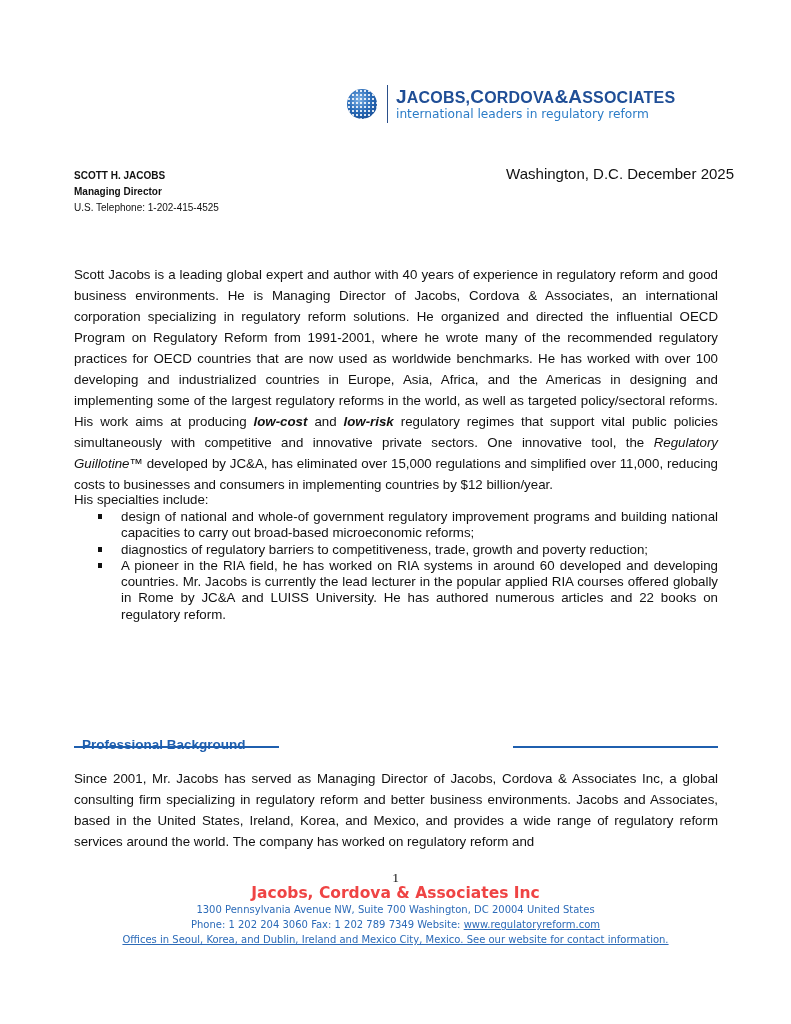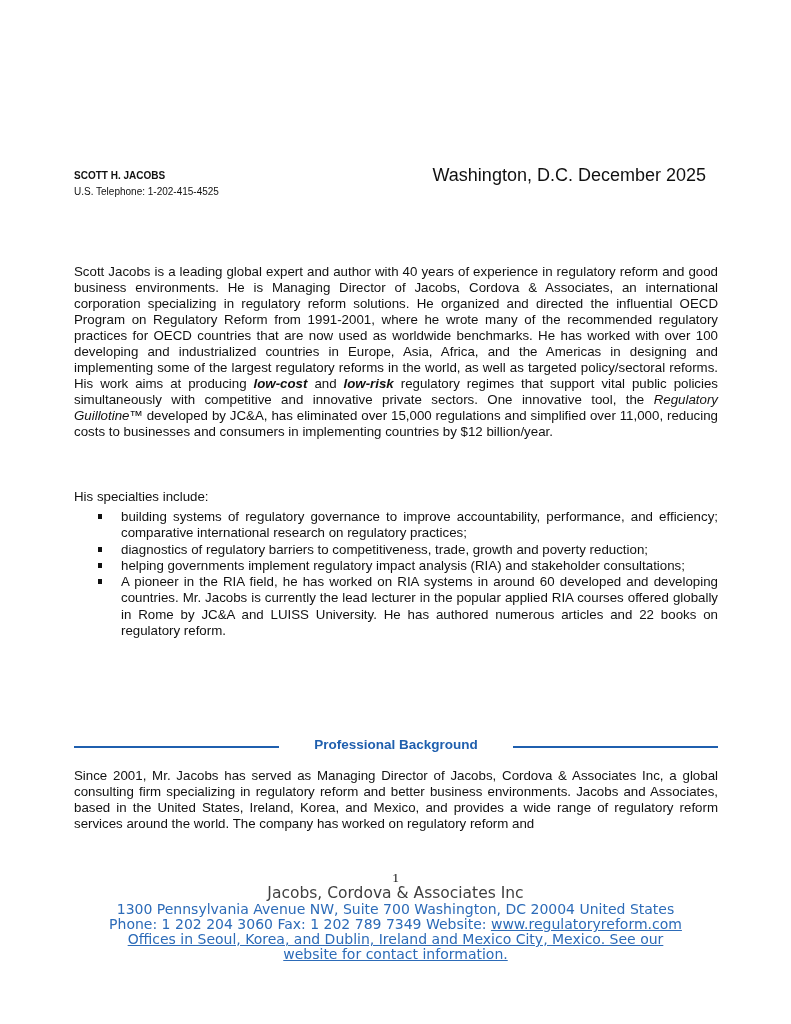--- a/index.html
+++ b/index.html
@@ -13,68 +13,78 @@
   .globe::after { content: ""; position: absolute; inset: 0;
            background-image: radial-gradient(circle, rgba(255,255,255,0.85) 1px, transparent 1.3px);
            background-size: 4px 4px; }
   .logo-divider { width: 1px; height: 38px; background: #2a4f8a; margin: 0 8px 0 10px; }
   .logo-text { display: flex; flex-direction: column; line-height: 1; }
   .logo-name { font-family: "Liberation Sans", sans-serif; font-weight: bold; color: #1f4e96; font-size: 16px; letter-spacing: 0.2px; font-variant: small-caps; }
   .logo-name span.big { font-size: 19px; }
   .logo-tag { font-family: "DejaVu Sans", sans-serif; color: #2b7cc7; font-size: 12.2px; margin-top: 2px; }
 
   
-  .dateline { position: absolute; right: 85px; top: 165px; font-size: 18px; }
+  .dateline { position: absolute; right: 57px; top: 165px; font-size: 15px; }
   .contact { position: absolute; left: 74px; top: 168px; font-size: 10px; line-height: 16.2px; }
   .contact .name, .contact .role { font-weight: bold; }
 
   
-  .para { position: absolute; left: 74px; width: 644px; font-size: 13.3px; line-height: 16px; text-align: justify; }
+  .para { position: absolute; left: 74px; width: 644px; font-size: 13.3px; line-height: 21px; text-align: justify; }
   .p1 { top: 264px; }
   .p-spec { top: 489px; }
   .list { position: absolute; left: 74px; top: 509px; width: 644px; margin: 0; padding: 0; list-style: none; font-size: 13.3px; line-height: 16.3px; }
   .list li { position: relative; padding-left: 47px; text-align: justify; }
   .list li .bullet { position: absolute; left: 24px; top: 5px; width: 4px; height: 5px; background: #111; }
 
   
   .section { position: absolute; left: 74px; top: 736px; width: 644px; height: 20px; }
   .section .line-l { position: absolute; left: 0; top: 10px; width: 205px; height: 2px; background: #1f5fae; }
   .section .line-r { position: absolute; right: 0; top: 10px; width: 205px; height: 2px; background: #1f5fae; }
-  .section .title { position: absolute; left: 0; right: 0; top: 1px; text-align: center; font-weight: bold; color: #1f5fae; font-size: 13.5px; }
+  .section .title { position: absolute; left: 8px; right: 0; top: 1px; font-weight: bold; color: #1f5fae; font-size: 13.5px; }
 
   .p2 { top: 768px; }
 
   
   .pagenum { position: absolute; left: 0; right: 0; top: 870px; text-align: center; font-family: "Liberation Serif", serif; font-size: 13.5px; }
   .footer { position: absolute; left: 100px; width: 591px; top: 884px; text-align: center; color: #1f5fae; font-family: "DejaVu Sans", sans-serif; }
-  .footer .company { font-weight: normal; font-size: 15.5px; line-height: 18px; color: #404040; }
-  .footer .line { font-size: 14px; line-height: 15px; color: #2c6bb8; white-space: nowrap; }
+  .footer .company { font-weight: bold; font-size: 15.5px; line-height: 18px; color: #ef4444; }
+  .footer .line { font-size: 10px; line-height: 15px; color: #2c6bb8; white-space: nowrap; }
   .footer .line.wrap { white-space: normal; text-decoration: underline; }
   .footer a { color: #2c6bb8; text-decoration: underline; }
 </style>
 </head>
 <body>
 
 <div class="page">
 
+  <div class="logo">
+    <div class="globe"></div>
+    <div class="logo-divider"></div>
+    <div class="logo-text">
+      <div class="logo-name"><span class="big">J</span><span>ACOBS</span><span>,</span><span class="big">C</span><span>ORDOVA</span><span class="big">&amp;</span><span class="big">A</span><span>SSOCIATES</span></div>
+      <div class="logo-tag">international leaders in regulatory reform</div>
+    </div>
+  </div>
 
   <div class="dateline">Washington, D.C. December 2025</div>
 
   <div class="contact">
     <div class="name">SCOTT H. JACOBS</div>
+    <div class="role">Managing Director</div>
     <div>U.S. Telephone: 1-202-415-4525</div>
   </div>
 
   <div class="para p1"><span>Scott Jacobs is a leading global expert and author with 40 years of experience in regulatory reform and good business environments. He is Managing Director of Jacobs, Cordova &amp; Associates, an international corporation specializing in regulatory reform solutions. He organized and directed the influential OECD Program on Regulatory Reform from 1991-2001, where he wrote many of the recommended regulatory practices for OECD countries that are now used as worldwide benchmarks. He has worked with over 100 developing and industrialized countries in Europe, Asia, Africa, and the Americas in designing and implementing some of the largest regulatory reforms in the world, as well as targeted policy/sectoral reforms. His work aims at producing </span><b><i>low-cost</i></b><span> and </span><b><i>low-risk</i></b><span> regulatory regimes that support vital public policies simultaneously with competitive and innovative private sectors. One innovative tool, the </span><i>Regulatory Guillotine</i><span>™</span><span> developed by JC&amp;A, has eliminated over 15,000 regulations and simplified over 11,000, reducing costs to businesses and consumers in implementing countries by $12 billion/year.</span></div>
 
   <div class="para p-spec">His specialties include:</div>
   <ul class="list">
-    <li><span class="bullet"></span><span>building systems of regulatory governance to improve accountability, performance, and efficiency; comparative international research on regulatory practices;</span></li>
+    <li><span class="bullet"></span><span>design of national and whole-of government regulatory improvement programs and building national capacities to carry out broad-based microeconomic reforms;</span></li>
+    <li><span class="bullet"></span></li>
     <li><span class="bullet"></span><span>diagnostics of regulatory barriers to competitiveness, trade, growth and poverty reduction;</span></li>
-    <li><span class="bullet"></span><span>helping governments implement regulatory impact analysis (RIA) and stakeholder consultations;</span></li>
+    <li><span class="bullet"></span></li>
     <li><span class="bullet"></span><span>A pioneer in the RIA field, he has worked on RIA systems in around 60 developed and developing countries. Mr. Jacobs is currently the lead lecturer in the popular applied RIA courses offered globally in Rome by JC&amp;A and LUISS University. He has authored numerous articles and 22 books on regulatory reform.</span></li>
   </ul>
 
   <div class="section">
     <div class="line-l"></div>
     <div class="title">Professional Background</div>
     <div class="line-r"></div>
   </div>
 
   <div class="para p2">Since 2001, Mr. Jacobs has served as Managing Director of Jacobs, Cordova &amp; Associates Inc, a global consulting firm specializing in regulatory reform and better business environments. Jacobs and Associates, based in the United States, Ireland, Korea, and Mexico, and provides a wide range of regulatory reform services around the world. The company has worked on regulatory reform and</div>

